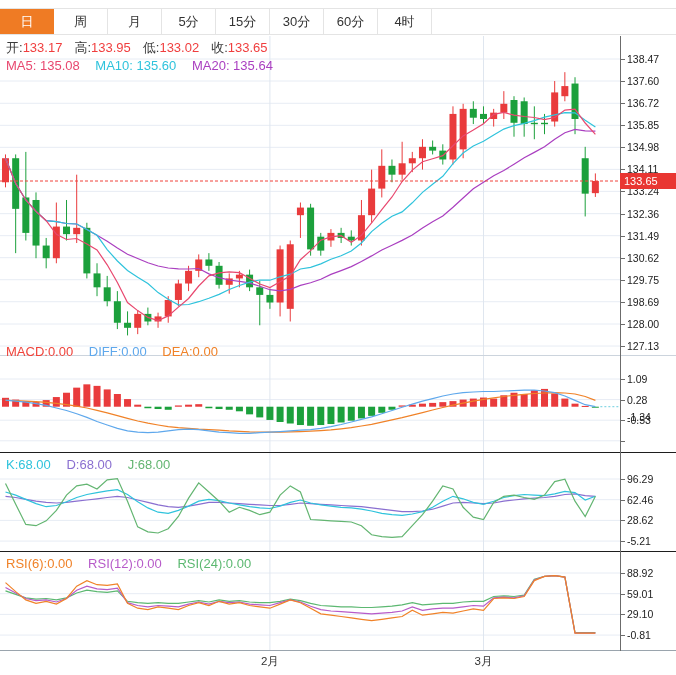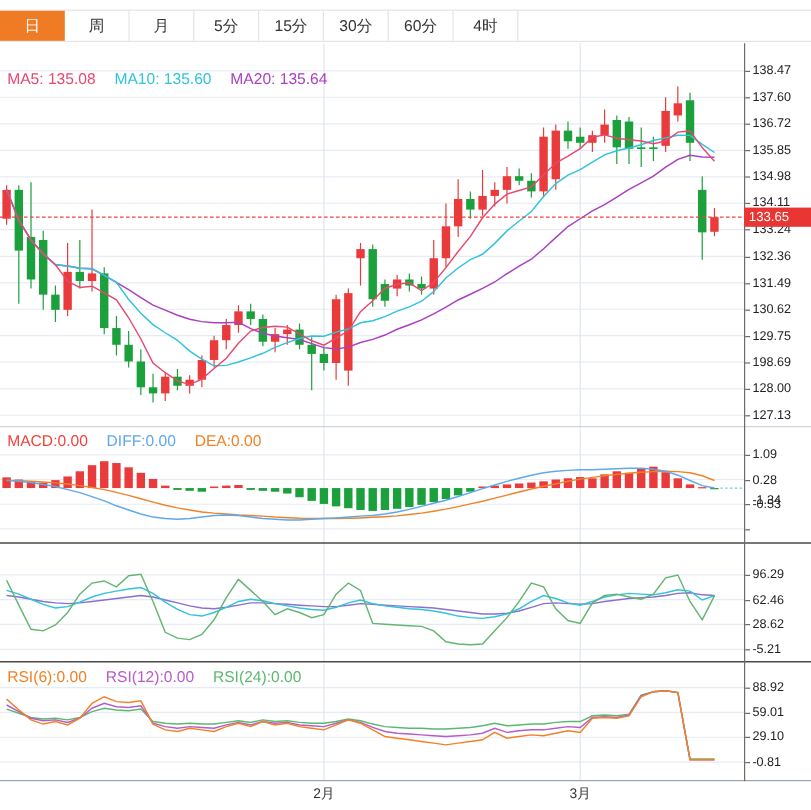--- a/index.html
+++ b/index.html
@@ -20,21 +20,21 @@
   .tab.active{background:var(--accent);color:#fff;border-right:none;}
   
   .readout{position:absolute;left:6px;font-size:13px;white-space:nowrap;z-index:5;}
   .readout span{margin-right:4px;}
   .readout .gap{margin-right:12px;}
   .ohlc{top:39px;}
   .ohlc .lbl{color:#3a3a3a;margin-right:0;}
   .ohlc .val{color:#f03e3e;}
   .ma-row{top:58px;}
   .c-ma5{color:var(--ma5);} .c-ma10{color:var(--ma10);} .c-ma20{color:var(--ma20);}
-  .macd-row{top:360px;}
+  .macd-row{top:344px;}
   .c-macd{color:#f0433a;} .c-diff{color:var(--diff);} .c-dea{color:var(--dea);}
   .kdj-row{top:457px;}
   .c-k{color:var(--k);} .c-d{color:var(--d);} .c-j{color:var(--j);}
   .rsi-row{top:556px;}
   .c-rsi6{color:var(--rsi6);} .c-rsi12{color:var(--rsi12);} .c-rsi24{color:var(--rsi24);}
   
   svg.panel{position:absolute;left:0;display:block;}
   #svg-main{top:36px;}
   #svg-macd{top:358px;}
   #svg-kdj{top:454px;}
@@ -66,20 +66,23 @@
     <div class="tab active">日</div>
     <div class="tab">周</div>
     <div class="tab">月</div>
     <div class="tab">5分</div>
     <div class="tab">15分</div>
     <div class="tab">30分</div>
     <div class="tab">60分</div>
     <div class="tab">4时</div>
   </div>
 
+  <div class="readout ohlc">
+    <span class="lbl">开:</span><span class="val gap">133.17</span><span class="lbl">高:</span><span class="val gap">133.95</span><span class="lbl">低:</span><span class="val gap">133.02</span><span class="lbl">收:</span><span class="val">133.65</span>
+  </div>
 
   <div class="readout ma-row">
     <span class="c-ma5 gap">MA5: 135.08</span>
     <span class="c-ma10 gap">MA10: 135.60</span>
     <span class="c-ma20">MA20: 135.64</span>
   </div>
 
   <svg id="svg-main" class="panel" width="620" height="322">
       <line x1="0" y1="23" x2="620" y2="23" stroke="#e7ecf4" stroke-width="1"></line>
       <line x1="0" y1="45.02144000000011" x2="620" y2="45.02144000000011" stroke="#e7ecf4" stroke-width="1"></line>
@@ -290,20 +293,25 @@
       <rect x="551.18" y="35.4951" width="7" height="13.223599999999998" fill="#e93b3c"></rect>
       <rect x="561.35" y="40.5811" width="7" height="8.137599999999999" fill="#e93b3c"></rect>
       <rect x="571.52" y="45.667100000000005" width="7" height="3.0515999999999934" fill="#e93b3c"></rect>
       <rect x="581.6899999999999" y="47.955799999999996" width="7" height="1" fill="#e93b3c"></rect>
       <rect x="591.86" y="48.7187" width="7" height="1" fill="#1ca03c"></rect>
       <polyline points="5.5,42.4 15.7,42.6 25.8,43.1 36.0,43.6 46.2,44.4 56.4,45.4 66.5,46.7 76.7,48.2 86.9,50.0 97.0,52.3 107.2,54.8 117.4,57.6 127.5,60.4 137.7,63.0 147.9,65.2 158.1,67.0 168.2,68.6 178.4,69.6 188.6,70.3 198.7,71.1 208.9,71.6 219.1,72.1 229.2,72.9 239.4,73.4 249.6,73.9 259.8,74.1 269.9,74.1 280.1,74.1 290.3,73.9 300.4,73.6 310.6,73.1 320.8,72.6 330.9,71.9 341.1,70.8 351.3,69.6 361.4,68.0 371.6,66.3 381.8,64.2 392.0,61.9 402.1,59.7 412.3,57.1 422.5,54.6 432.6,52.0 442.8,49.5 453.0,47.2 463.1,45.2 473.3,43.1 483.5,41.3 493.7,39.8 503.8,38.5 514.0,37.3 524.2,36.3 534.3,35.5 544.5,35.0 554.7,34.7 564.9,35.0 575.0,36.0 585.2,38.5 595.4,42.4" fill="none" stroke="#f08228" stroke-width="1.2"></polyline>
       <polyline points="5.5,42.1 15.7,43.1 25.8,44.1 36.0,45.7 46.2,47.4 56.4,50.0 66.5,52.5 76.7,55.8 86.9,59.4 97.0,63.5 107.2,67.0 117.4,70.3 127.5,72.9 137.7,74.1 147.9,74.7 158.1,74.1 168.2,72.9 178.4,71.6 188.6,71.1 198.7,71.6 208.9,72.9 219.1,74.1 229.2,74.7 239.4,75.4 249.6,75.4 259.8,74.7 269.9,74.1 280.1,73.6 290.3,72.9 300.4,72.1 310.6,71.6 320.8,70.3 330.9,68.6 341.1,66.5 351.3,64.0 361.4,61.4 371.6,58.9 381.8,55.8 392.0,52.5 402.1,49.2 412.3,46.2 422.5,43.1 432.6,40.6 442.8,38.0 453.0,36.0 463.1,34.7 473.3,34.0 483.5,33.5 493.7,33.5 503.8,33.0 514.0,32.7 524.2,32.2 534.3,32.2 544.5,33.0 554.7,34.7 564.9,38.0 575.0,42.4 585.2,46.7 595.4,48.7" fill="none" stroke="#5fa8ec" stroke-width="1.2"></polyline>
       <line x1="600.36" y1="48.7187" x2="620" y2="48.7187" stroke="#6ccfdf" stroke-width="1" stroke-dasharray="2,2"></line>
     </svg>
 
+  <div class="readout kdj-row">
+    <span class="c-k gap">K:68.00</span>
+    <span class="c-d gap">D:68.00</span>
+    <span class="c-j">J:68.00</span>
+  </div>
   <svg id="svg-kdj" class="panel" width="620" height="98">
       <line x1="0" y1="25" x2="620" y2="25" stroke="#e7ecf4" stroke-width="1"></line>
       <line x1="0" y1="45.693811000000004" x2="620" y2="45.693811000000004" stroke="#e7ecf4" stroke-width="1"></line>
       <line x1="0" y1="66.39373900000001" x2="620" y2="66.39373900000001" stroke="#e7ecf4" stroke-width="1"></line>
       <line x1="0" y1="87.08755" x2="620" y2="87.08755" stroke="#e7ecf4" stroke-width="1"></line>
       <line x1="269.92" y1="0" x2="269.92" y2="98" stroke="#dfe6ef" stroke-width="1"></line>
       <line x1="483.49" y1="0" x2="483.49" y2="98" stroke="#dfe6ef" stroke-width="1"></line>
       <polyline points="5.5,42.3 15.7,43.5 25.8,45.4 36.0,47.2 46.2,48.4 56.4,49.0 66.5,48.4 76.7,47.2 86.9,46.0 97.0,44.8 107.2,43.5 117.4,42.3 127.5,43.5 137.7,46.0 147.9,48.4 158.1,50.9 168.2,52.7 178.4,53.3 188.6,52.1 198.7,50.3 208.9,48.4 219.1,48.4 229.2,49.0 239.4,49.6 249.6,50.3 259.8,50.9 269.9,51.5 280.1,51.5 290.3,50.3 300.4,49.0 310.6,49.6 320.8,50.3 330.9,50.9 341.1,51.5 351.3,52.1 361.4,52.7 371.6,53.9 381.8,55.2 392.0,56.4 402.1,57.6 412.3,57.6 422.5,57.0 432.6,55.2 442.8,52.1 453.0,49.0 463.1,48.4 473.3,49.0 483.5,49.6 493.7,49.0 503.8,47.2 514.0,46.0 524.2,44.8 534.3,44.1 544.5,43.5 554.7,42.3 564.9,40.5 575.0,39.9 585.2,41.7 595.4,42.3" fill="none" stroke="#8a6fd0" stroke-width="1.2"></polyline>
       <polyline points="5.5,38.0 15.7,41.1 25.8,45.4 36.0,49.6 46.2,52.7 56.4,51.5 66.5,47.8 76.7,43.5 86.9,40.5 97.0,38.6 107.2,36.8 117.4,35.6 127.5,40.5 137.7,47.8 147.9,53.9 158.1,58.2 168.2,59.4 178.4,56.4 188.6,52.1 198.7,47.2 208.9,45.4 219.1,46.6 229.2,49.0 239.4,50.9 249.6,52.7 259.8,53.9 269.9,54.5 280.1,52.1 290.3,48.4 300.4,46.0 310.6,49.0 320.8,50.9 330.9,52.1 341.1,53.3 351.3,53.9 361.4,55.2 371.6,57.0 381.8,59.4 392.0,60.7 402.1,61.3 412.3,60.0 422.5,57.6 432.6,53.3 442.8,47.2 453.0,42.3 463.1,44.8 473.3,48.4 483.5,50.3 493.7,47.2 503.8,43.5 514.0,41.7 524.2,40.5 534.3,41.1 544.5,41.7 554.7,39.9 564.9,37.4 575.0,38.6 585.2,46.0 595.4,42.3" fill="none" stroke="#2fc3dc" stroke-width="1.2"></polyline>
       <polyline points="5.5,29.5 15.7,50.3 25.8,70.4 36.0,71.7 46.2,66.8 56.4,56.4 66.5,41.1 76.7,31.9 86.9,30.1 97.0,35.0 107.2,25.8 117.4,24.6 127.5,47.2 137.7,72.9 147.9,77.8 158.1,79.0 168.2,74.7 178.4,62.5 188.6,44.1 198.7,28.8 208.9,38.0 219.1,47.2 229.2,58.2 239.4,53.3 249.6,56.4 259.8,60.7 269.9,58.2 280.1,41.1 290.3,31.9 300.4,38.0 310.6,65.5 320.8,66.2 330.9,66.8 341.1,67.4 351.3,68.0 361.4,71.7 371.6,80.8 381.8,82.7 392.0,83.3 402.1,82.7 412.3,71.7 422.5,60.7 432.6,47.2 442.8,31.9 453.0,35.0 463.1,53.3 473.3,63.1 483.5,65.5 493.7,48.4 503.8,42.3 514.0,41.1 524.2,43.5 534.3,45.4 544.5,41.1 554.7,27.6 564.9,25.2 575.0,47.2 585.2,62.5 595.4,42.3" fill="none" stroke="#63b571" stroke-width="1.2"></polyline>

